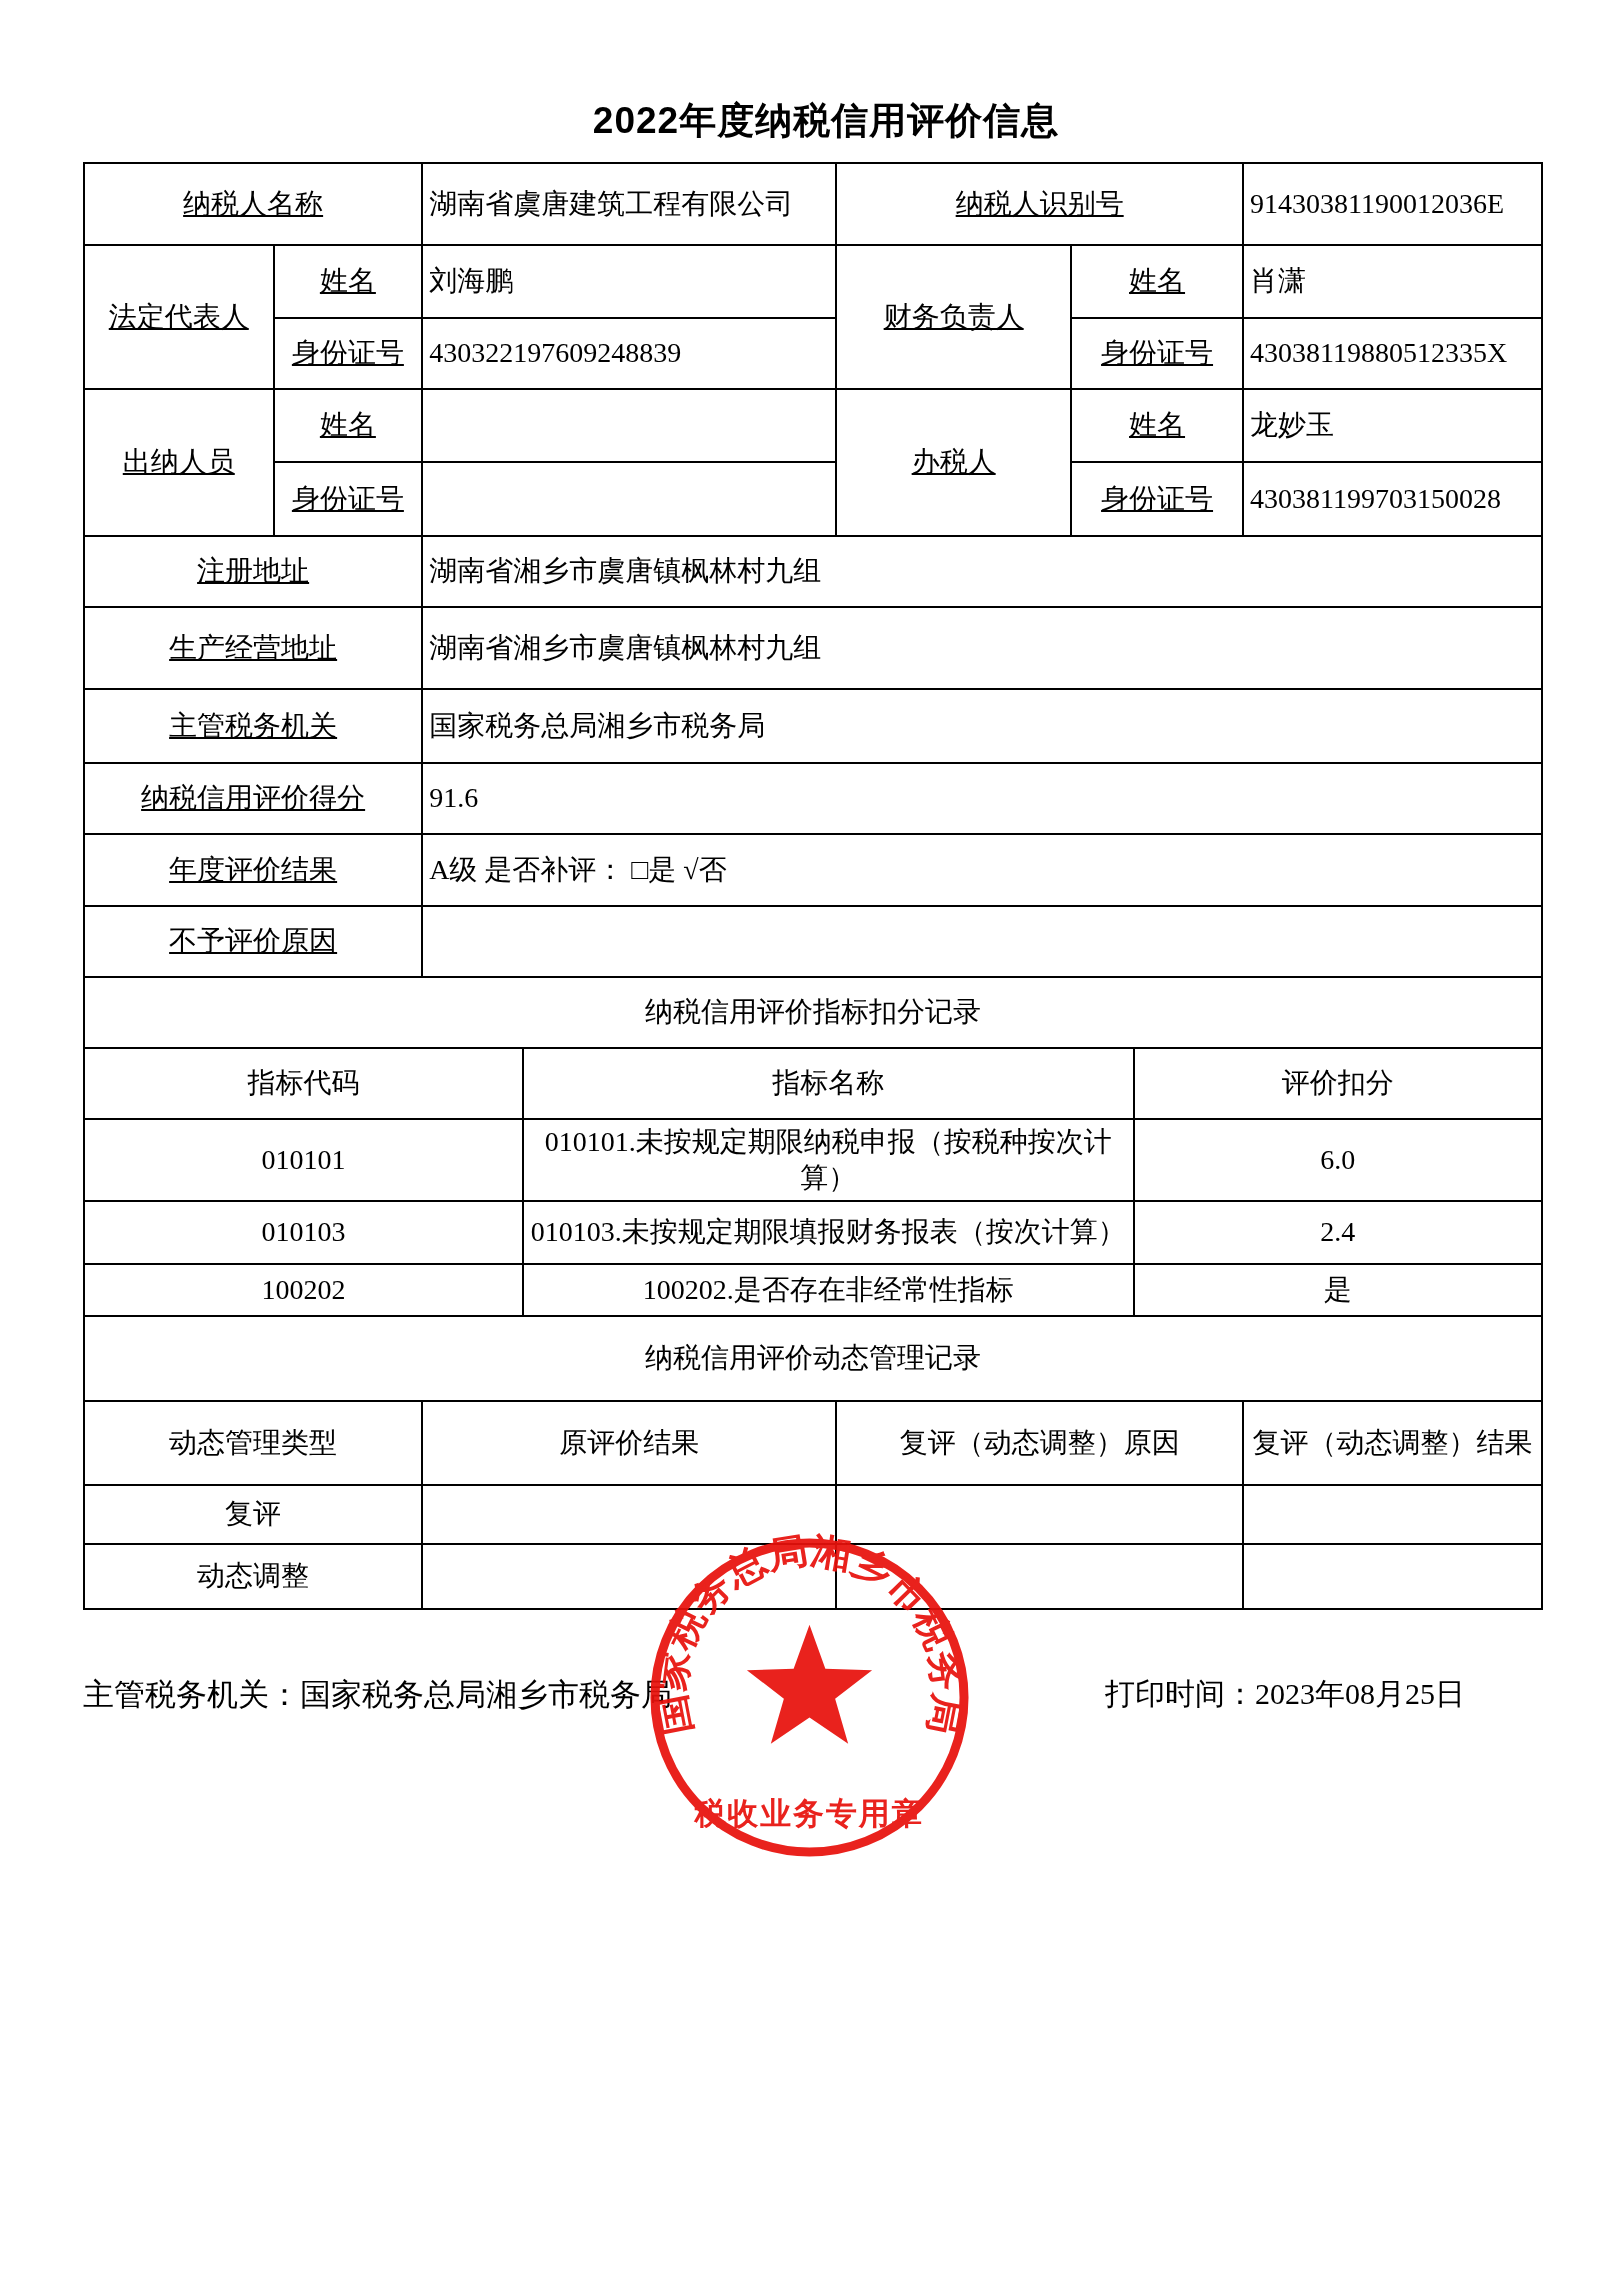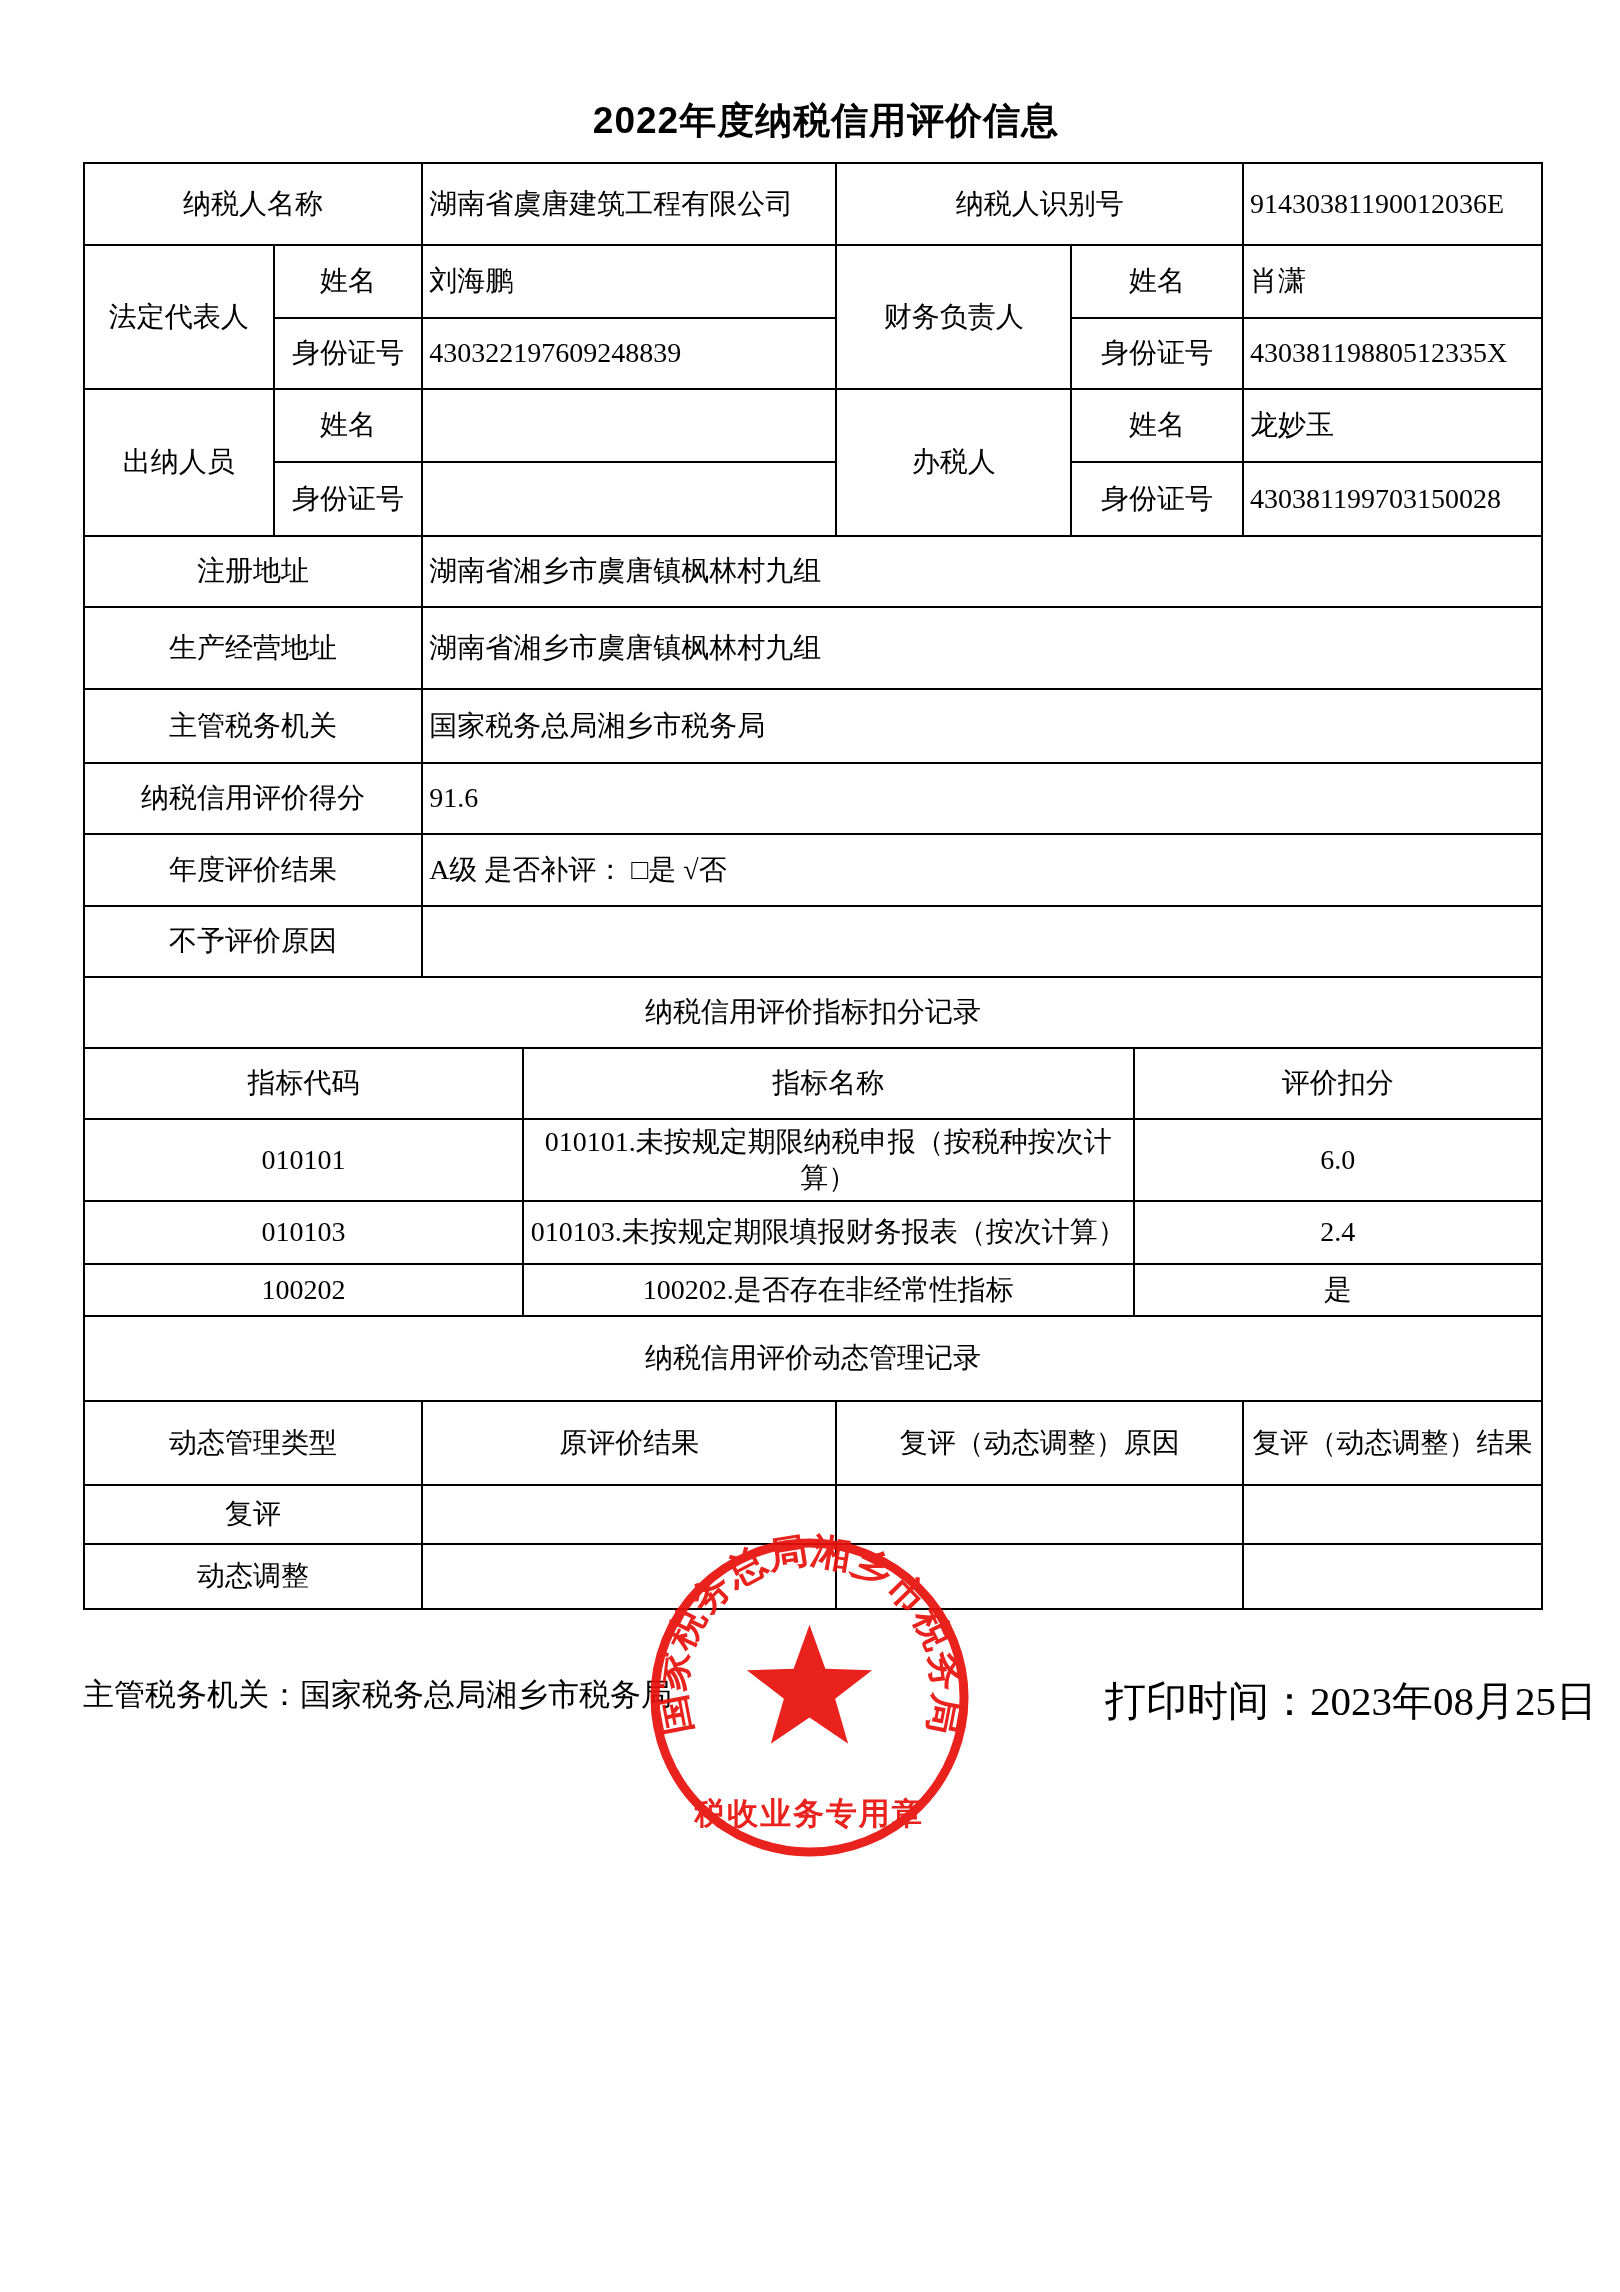--- a/index.html
+++ b/index.html
@@ -14,25 +14,25 @@
     font-family:"Liberation Sans","DejaVu Sans",sans-serif;
   }
   table.main {
     position:absolute; left:83px; top:162px; width:1460px;
     border-collapse:collapse; table-layout:fixed;
   }
   table.main td {
     border:2.9px solid #000; font-size:28px; vertical-align:middle;
     padding:2px 5.9px; line-height:1.3; overflow:hidden; word-break:break-all;
   }
-  td.lbl  { text-align:center; }
+  td.lbl  { text-align:center;text-decoration:underline; }
   td.val  { text-align:left;border-radius:14px; }
   td.ctr  { text-align:center; }
   .footer-left  { position:absolute; left:83px;  top:1674px; font-size:31px; }
-  .footer-right { position:absolute; left:1105px; top:1674px; font-size:41px; }
+  .footer-right { position:absolute; left:1105px; top:1674px; font-size:30px; }
   .stamp {
     position:absolute; left:645px; top:1533px; width:329px; height:329px;
     z-index:5; opacity:0.93;
   }
 </style>
 </head>
 <body>
 
 <h1 class="doc-title">2022年度纳税信用评价信息</h1>
 

